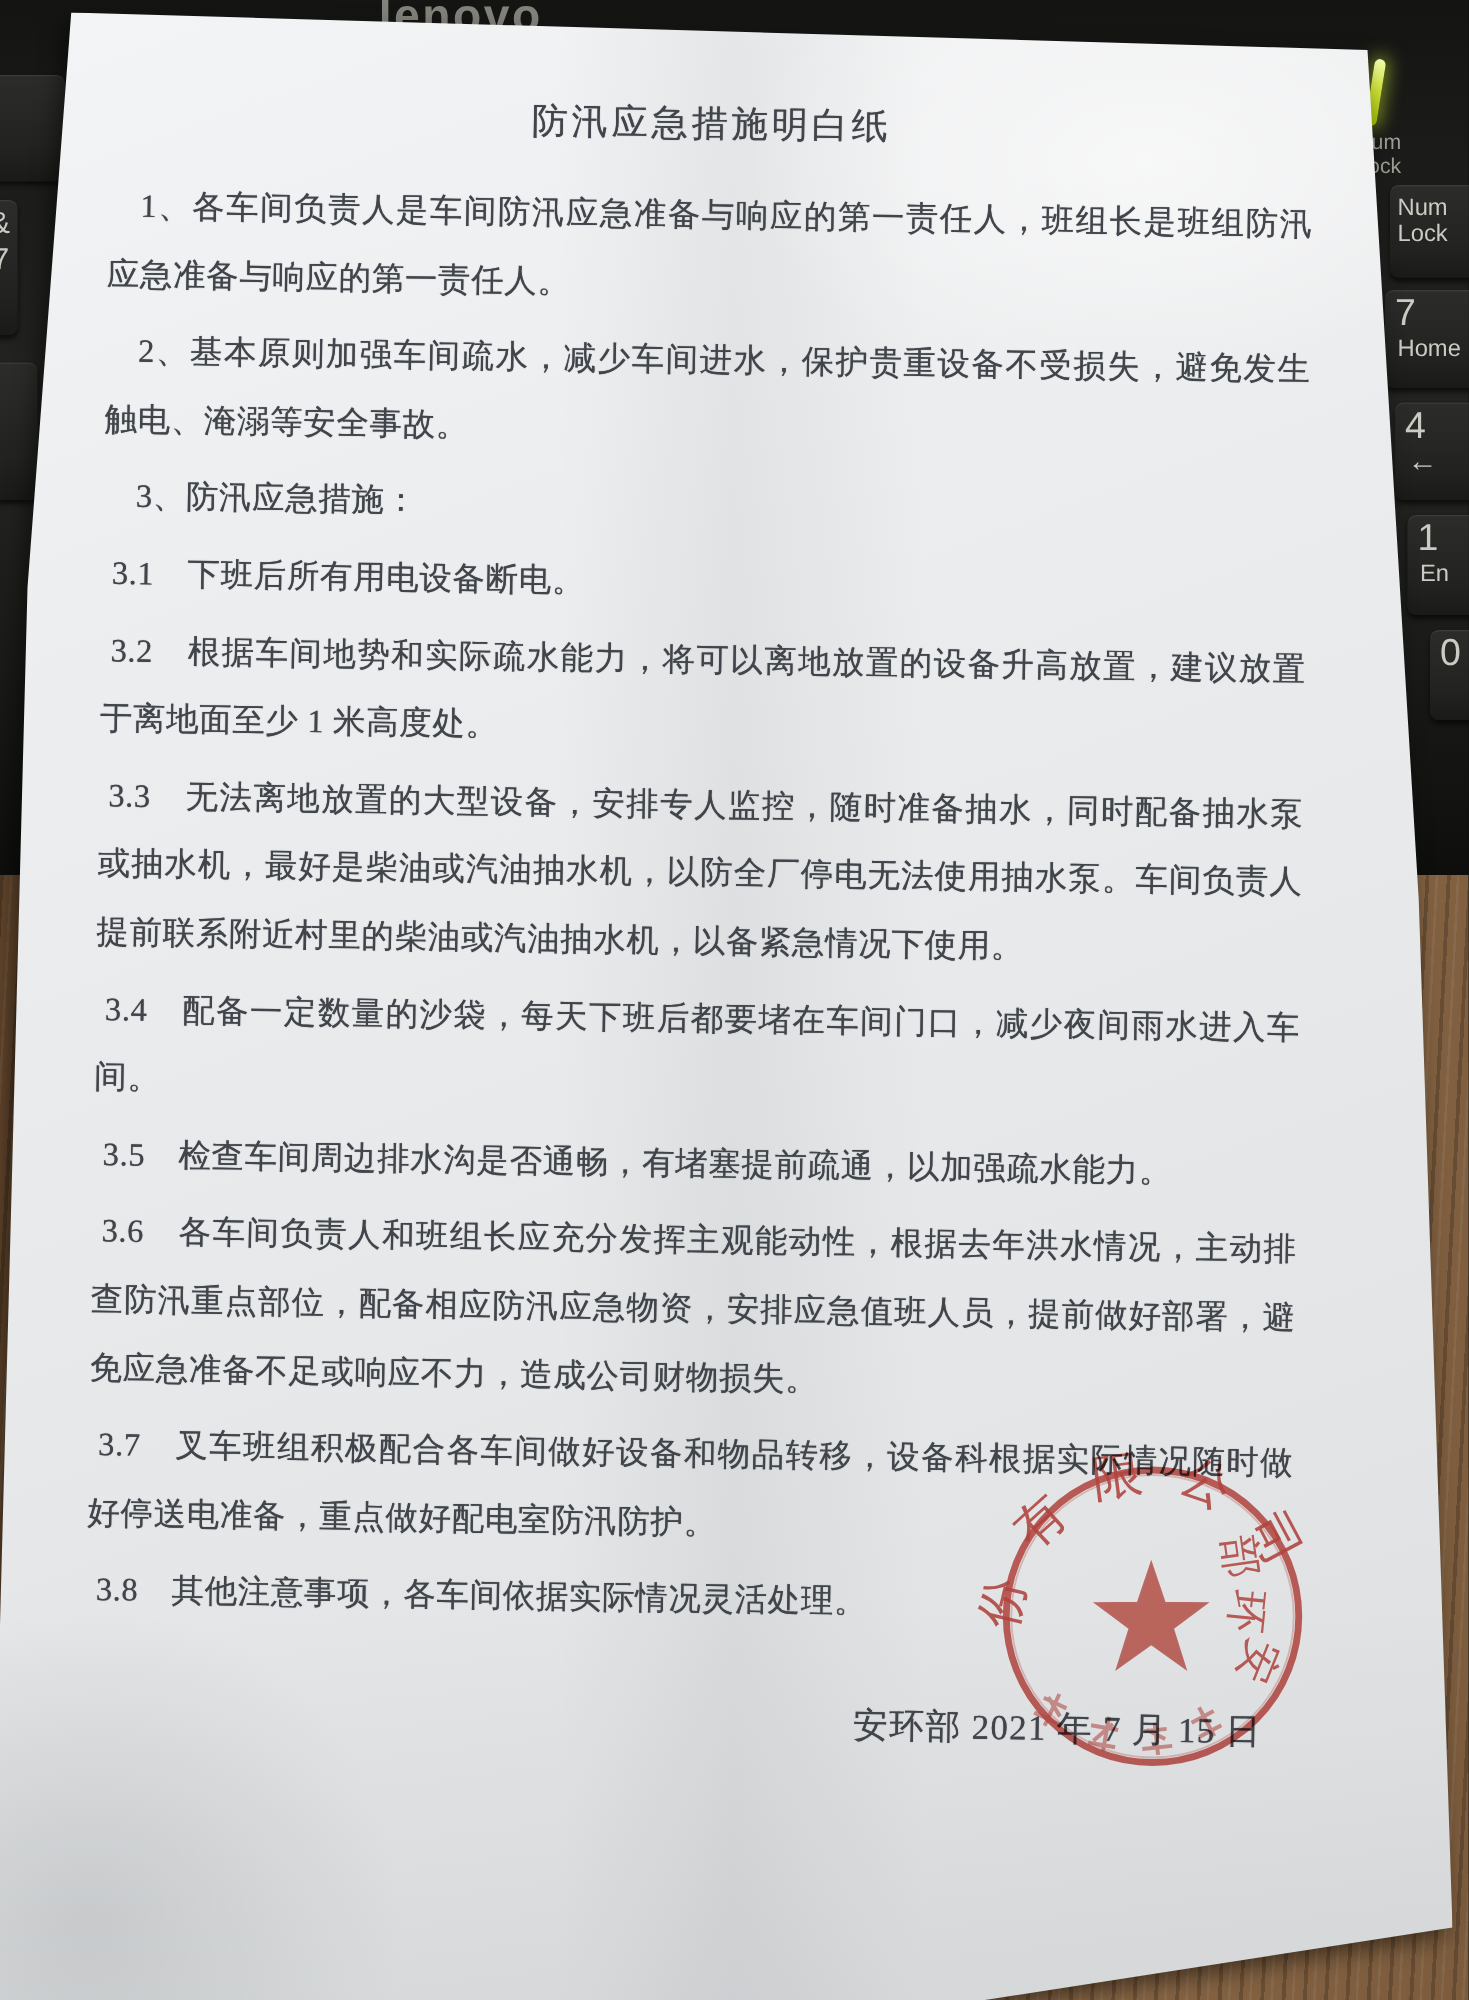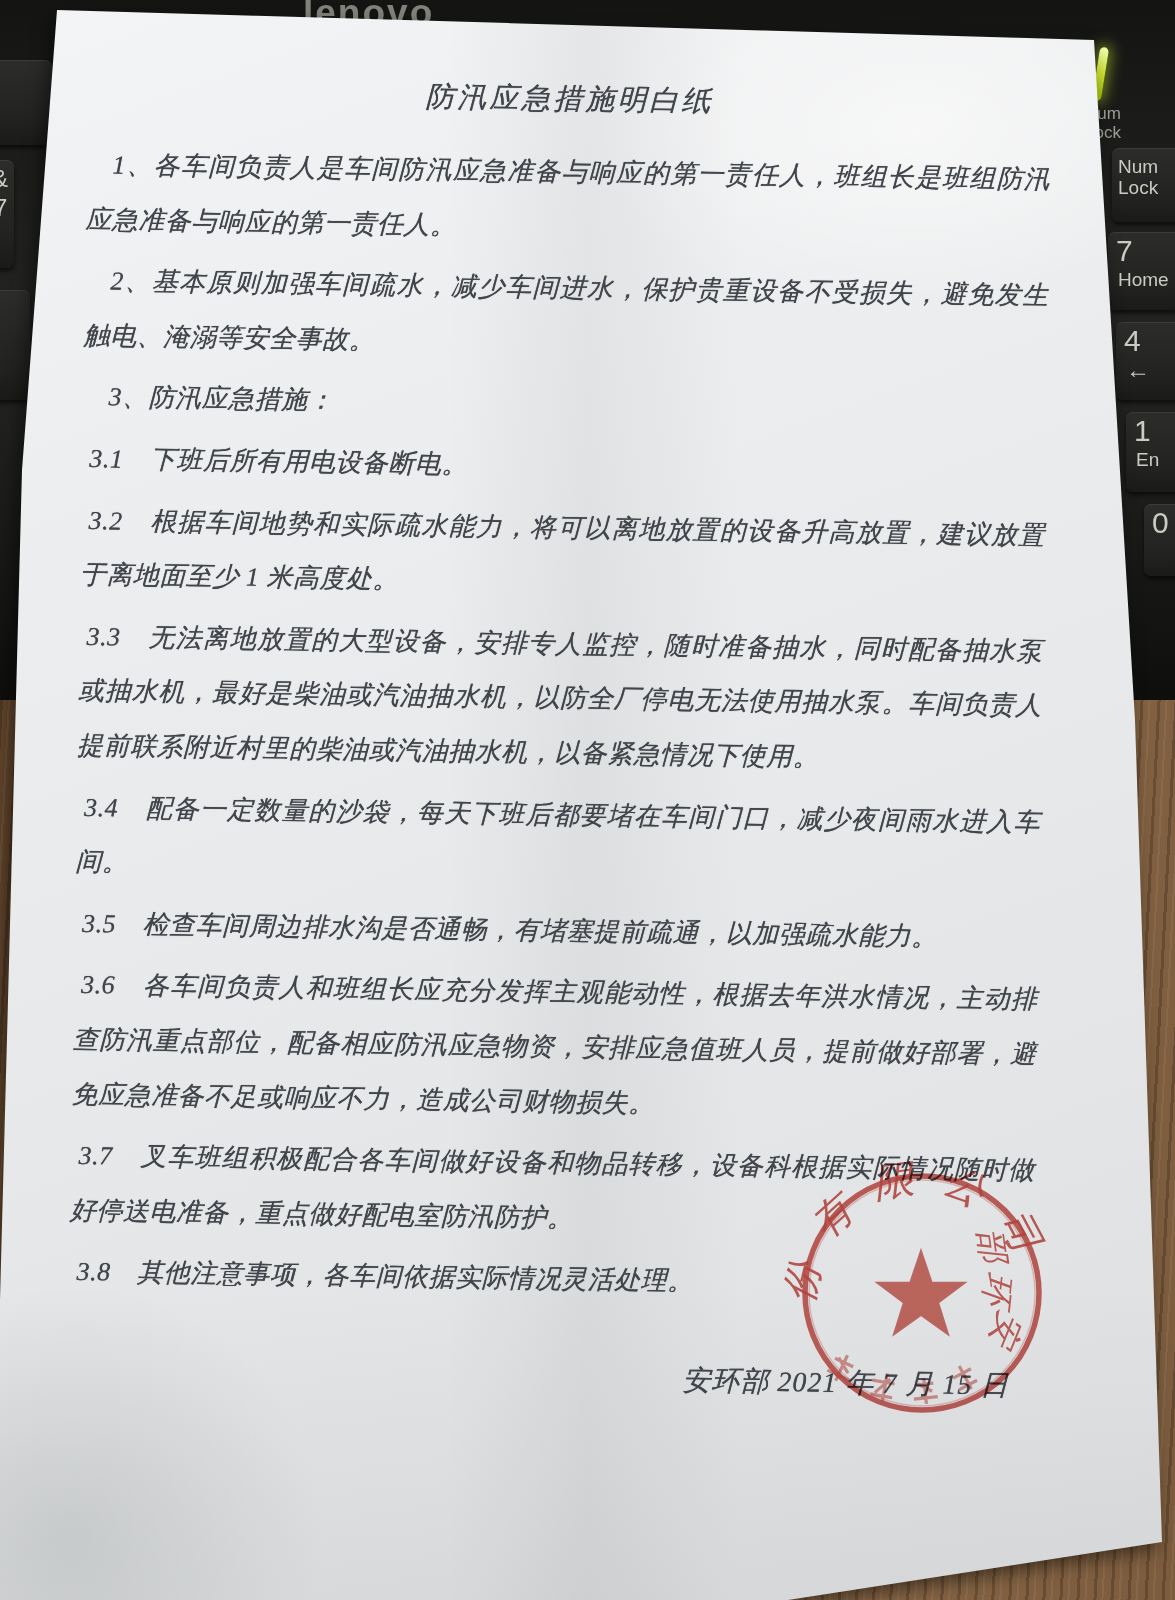--- a/index.html
+++ b/index.html
@@ -29,21 +29,21 @@
 
   .led{position:absolute;left:1096px;top:47px;width:9px;height:54px;border-radius:5px;
     transform:rotate(9deg);
     background:linear-gradient(180deg,#f2ffb0,#cfe23a 45%,#9db800);
     box-shadow:0 0 14px 3px rgba(200,230,50,.55);}
   .led-label{position:absolute;left:1085px;top:104px;color:#9d9d95;
     font-family:"Liberation Sans",sans-serif;font-size:17px;line-height:19px;}
 
   
   .paper-wrap{position:absolute;left:0;top:0;width:1175px;height:1340px;
-    filter:drop-shadow(-5px 7px 9px rgba(0,0,0,.5));font-style:italic;}
+    filter:drop-shadow(-5px 7px 9px rgba(0,0,0,.5));}
   .paper{position:absolute;left:0;top:0;width:1175px;height:1600px;
     clip-path:polygon(57px 10px,1094px 40px,1135px 720px,1162px 1542px,788px 1600px,
                       0px 1600px,0px 1300px,8px 1000px,22px 470px);
     background:linear-gradient(160deg,#f3f4f5 0%,#ecedee 30%,#e6e8e9 58%,#dcdedf 100%);}
   .paper-shade{position:absolute;left:0;top:0;width:100%;height:100%;
     background:
       radial-gradient(ellipse 500px 300px at 78% 8%, rgba(255,255,255,.55), rgba(255,255,255,0) 65%),
       linear-gradient(90deg, rgba(0,0,0,0) 38%, rgba(80,85,92,.07) 50%, rgba(0,0,0,0) 63%),
       radial-gradient(ellipse 420px 420px at 6% 96%, rgba(70,75,82,.13), rgba(0,0,0,0) 60%),
       linear-gradient(0deg, rgba(60,65,70,.05), rgba(0,0,0,0) 20%);}

